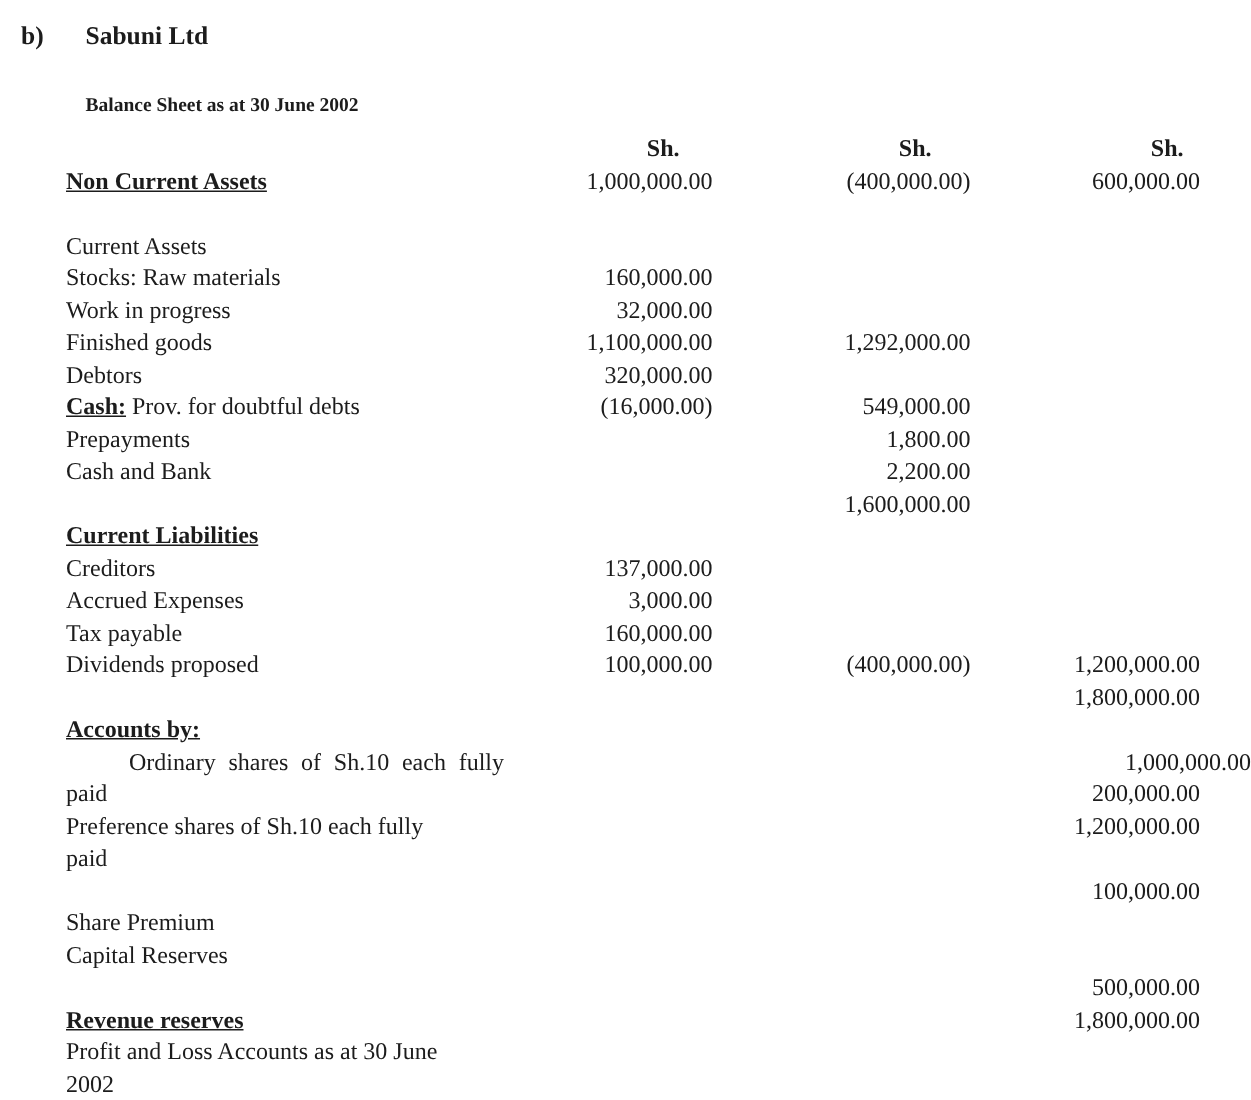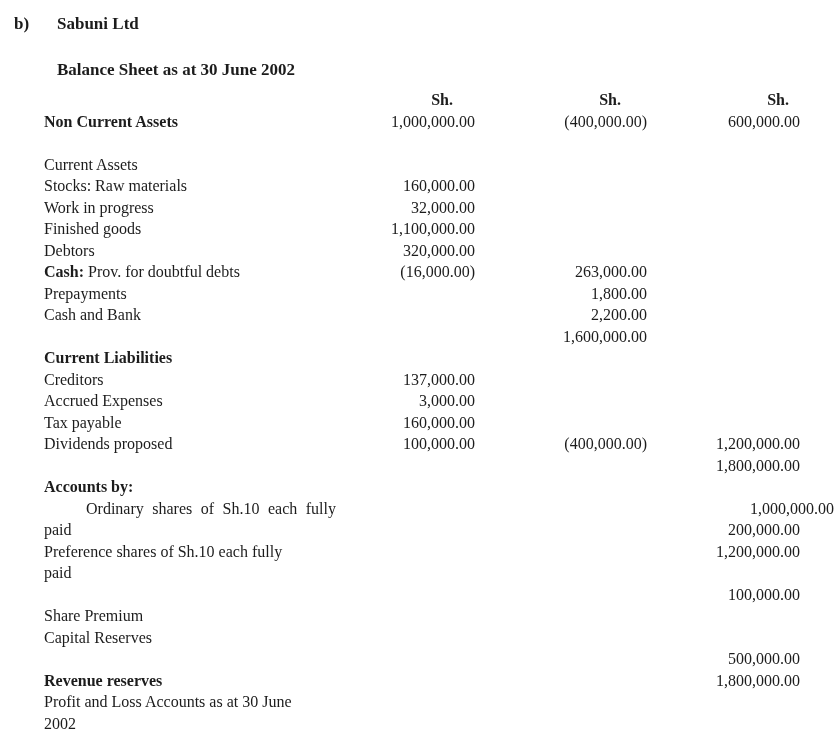--- a/index.html
+++ b/index.html
@@ -18,35 +18,35 @@
     display: flex;
     padding: 13px 0 0 14px;
     font-weight: bold;
     font-size: 17px;
     line-height: 22px;
   }
   .doc-head .letter { width: 43px; }
   .doc-title {
     margin: 24px 0 8px 57px;
     font-weight: bold;
-    font-size: 17px;
+    font-size: 13px;
     line-height: 22px;
   }
   .row {
     display: flex;
     line-height: 21.5px;
     min-height: 21.5px;
     align-items: flex-end;
   }
   .cell { white-space: pre; overflow: visible; }
   .cell.lab { width: 370px; padding-left: 44px; white-space: normal; }
   .cell.c1 { width: 105px; text-align: right; }
   .cell.c2 { width: 172px; text-align: right; }
   .cell.c3 { width: 153px; text-align: right; }
-  .b { font-weight: bold; }
+  .b { font-weight: bold; text-decoration: underline; }
   .ind { padding-left: 102px; }
   .wide { word-spacing: 4.5px; margin-left: 42px; }
   .hdr-row .cell { font-weight: bold; }
   .hdr-row .c1 { padding-right: 22px; }
   .hdr-row .c2 { padding-right: 26px; }
   .hdr-row .c3 { padding-right: 11px; }
 </style>
 </head>
 <body>
 
@@ -88,32 +88,33 @@
         </div>
         <div class="row">
           <div class="cell lab ind">Work in progress</div>
           <div class="cell c1">32,000.00</div>
           <div class="cell c2"></div>
           <div class="cell c3"></div>
         </div>
         <div class="row">
           <div class="cell lab ind">Finished goods</div>
           <div class="cell c1">1,100,000.00</div>
+          <div class="cell c2">1,292,000.00</div>
           <div class="cell c3"></div>
         </div>
         <div class="row">
           <div class="cell lab">Debtors</div>
           <div class="cell c1">320,000.00</div>
           <div class="cell c2"></div>
           <div class="cell c3"></div>
         </div>
         <div class="row">
           <div class="cell lab"><span class="b">Cash:</span> Prov. for doubtful debts</div>
           <div class="cell c1">(16,000.00)</div>
-          <div class="cell c2">263,000.00</div>
+          <div class="cell c2">549,000.00</div>
           <div class="cell c3"></div>
         </div>
         <div class="row">
           <div class="cell lab">Prepayments</div>
           <div class="cell c1"></div>
           <div class="cell c2">1,800.00</div>
           <div class="cell c3"></div>
         </div>
         <div class="row">
           <div class="cell lab">Cash and Bank</div>

